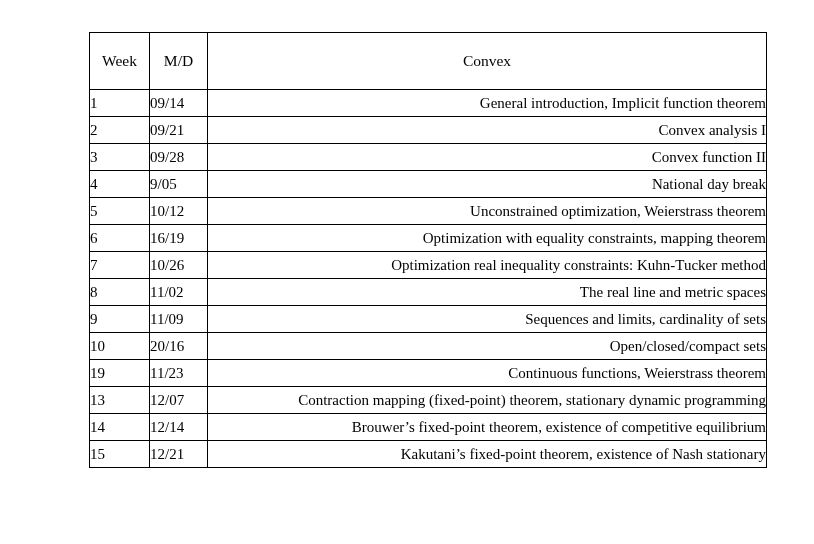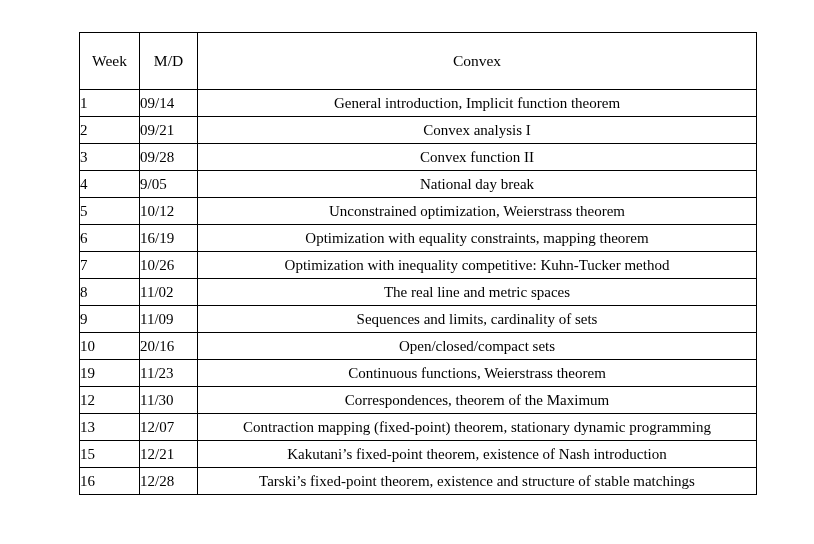--- a/index.html
+++ b/index.html
@@ -25,20 +25,21 @@
   .schedule-wrap {
     position: absolute;
     left: 79px;
     top: 32px;
     width: 677px;
   }
   table.schedule {
     border-collapse: collapse;
     width: 677px;
     table-layout: fixed;
+    margin-left: 10px;
   }
   table.schedule col.col-week { width: 60px; }
   table.schedule col.col-md   { width: 58px; }
   table.schedule col.col-topic { width: 559px; }
 
   table.schedule th,
   table.schedule td {
     border: 1px solid #000000;
     font-weight: normal;
     font-size: 15px;
@@ -53,21 +54,21 @@
   table.schedule tbody td {
     height: 23px;
     padding: 1px 0 2px 0;
   }
   td.week, td.md {
     padding-left: 5px;
     text-align: left;
   }
   td.topic {
     padding-left: 6px;
-    text-align: center;
+    text-align: right;
   }
 </style>
 </head>
 <body>
 
 <div class="page">
   <div class="schedule-wrap">
     <table class="schedule">
       <colgroup>
         <col class="col-week">
@@ -108,21 +109,21 @@
           <td class="topic">Unconstrained optimization, Weierstrass theorem</td>
         </tr>
         <tr>
           <td class="week">6</td>
           <td class="md">16/19</td>
           <td class="topic">Optimization with equality constraints, mapping theorem</td>
         </tr>
         <tr>
           <td class="week">7</td>
           <td class="md">10/26</td>
-          <td class="topic">Optimization with inequality competitive: Kuhn-Tucker method</td>
+          <td class="topic">Optimization real inequality constraints: Kuhn-Tucker method</td>
         </tr>
         <tr>
           <td class="week">8</td>
           <td class="md">11/02</td>
           <td class="topic">The real line and metric spaces</td>
         </tr>
         <tr>
           <td class="week">9</td>
           <td class="md">11/09</td>
           <td class="topic">Sequences and limits, cardinality of sets</td>
@@ -131,35 +132,30 @@
           <td class="week">10</td>
           <td class="md">20/16</td>
           <td class="topic">Open/closed/compact sets</td>
         </tr>
         <tr>
           <td class="week">19</td>
           <td class="md">11/23</td>
           <td class="topic">Continuous functions, Weierstrass theorem</td>
         </tr>
         <tr>
-          <td class="week">12</td>
-          <td class="md">11/30</td>
-          <td class="topic">Correspondences, theorem of the Maximum</td>
-        </tr>
-        <tr>
           <td class="week">13</td>
           <td class="md">12/07</td>
           <td class="topic">Contraction mapping (fixed-point) theorem, stationary dynamic programming</td>
         </tr>
         <tr>
+          <td class="week">14</td>
+          <td class="md">12/14</td>
+          <td class="topic">Brouwer’s fixed-point theorem, existence of competitive equilibrium</td>
+        </tr>
+        <tr>
           <td class="week">15</td>
           <td class="md">12/21</td>
-          <td class="topic">Kakutani’s fixed-point theorem, existence of Nash introduction</td>
-        </tr>
-        <tr>
-          <td class="week">16</td>
-          <td class="md">12/28</td>
-          <td class="topic">Tarski’s fixed-point theorem, existence and structure of stable matchings</td>
+          <td class="topic">Kakutani’s fixed-point theorem, existence of Nash stationary</td>
         </tr>
       </tbody>
     </table>
   </div>
 </div>
 
 </body></html>

